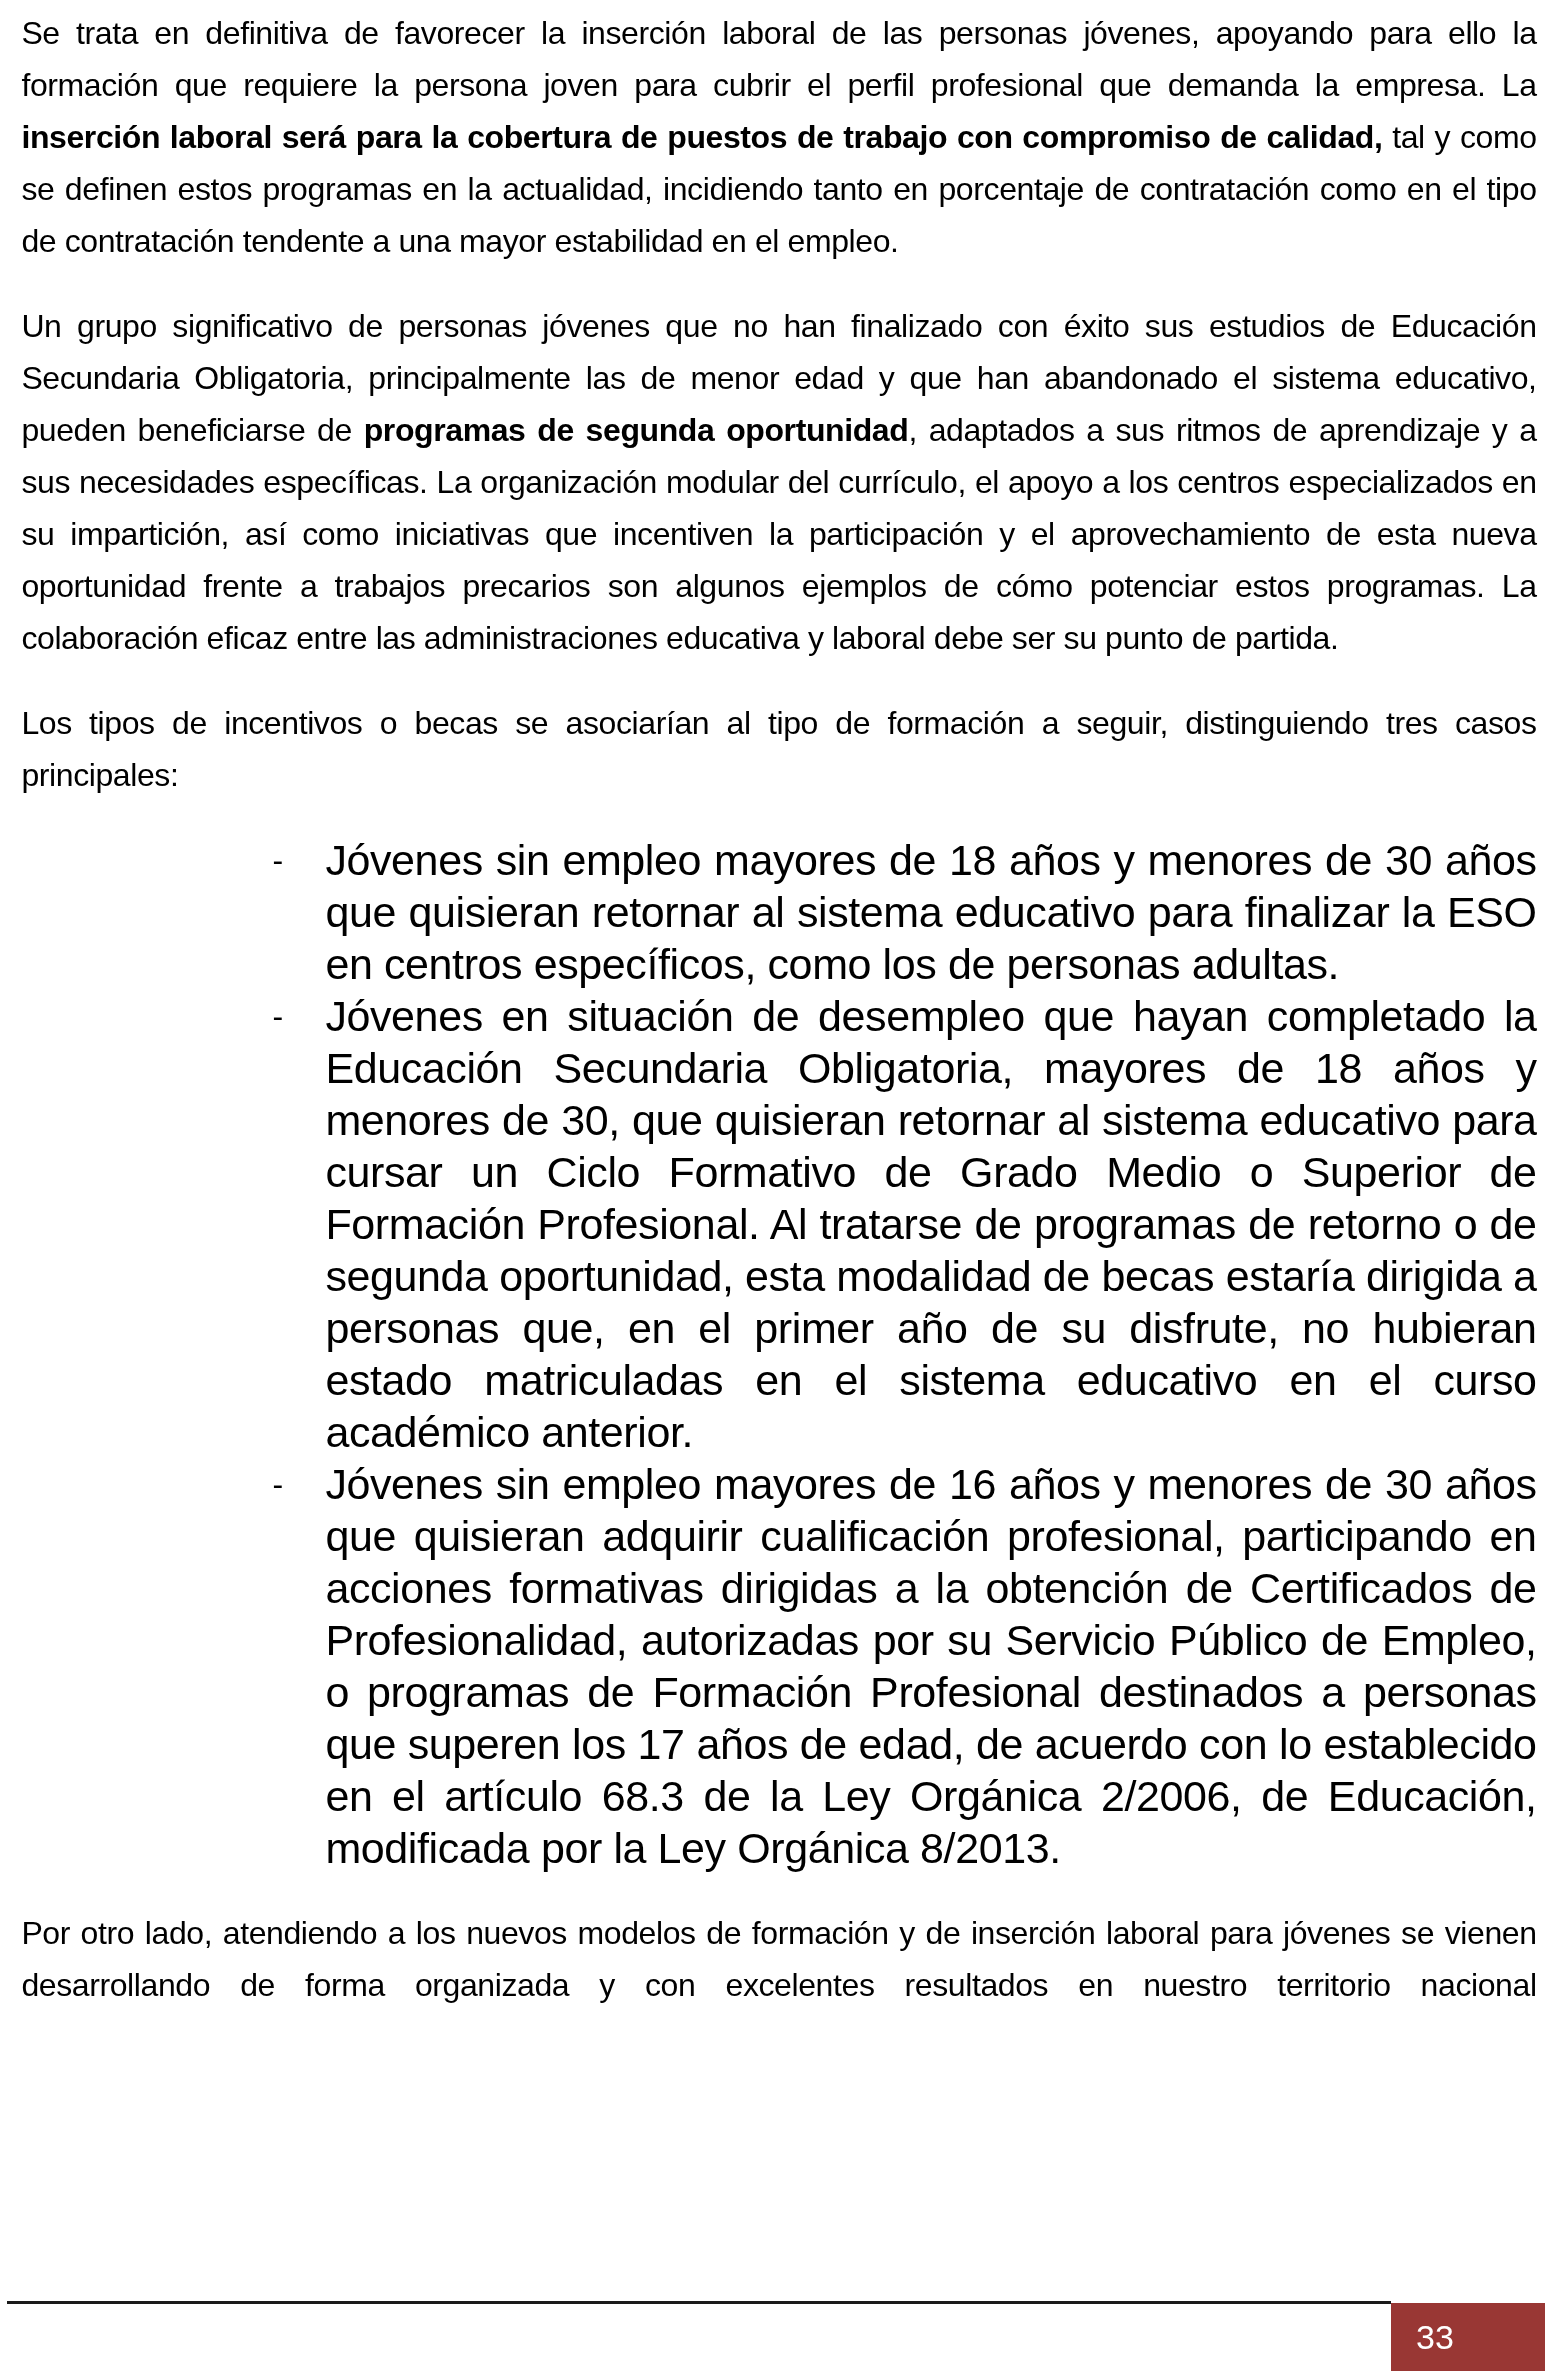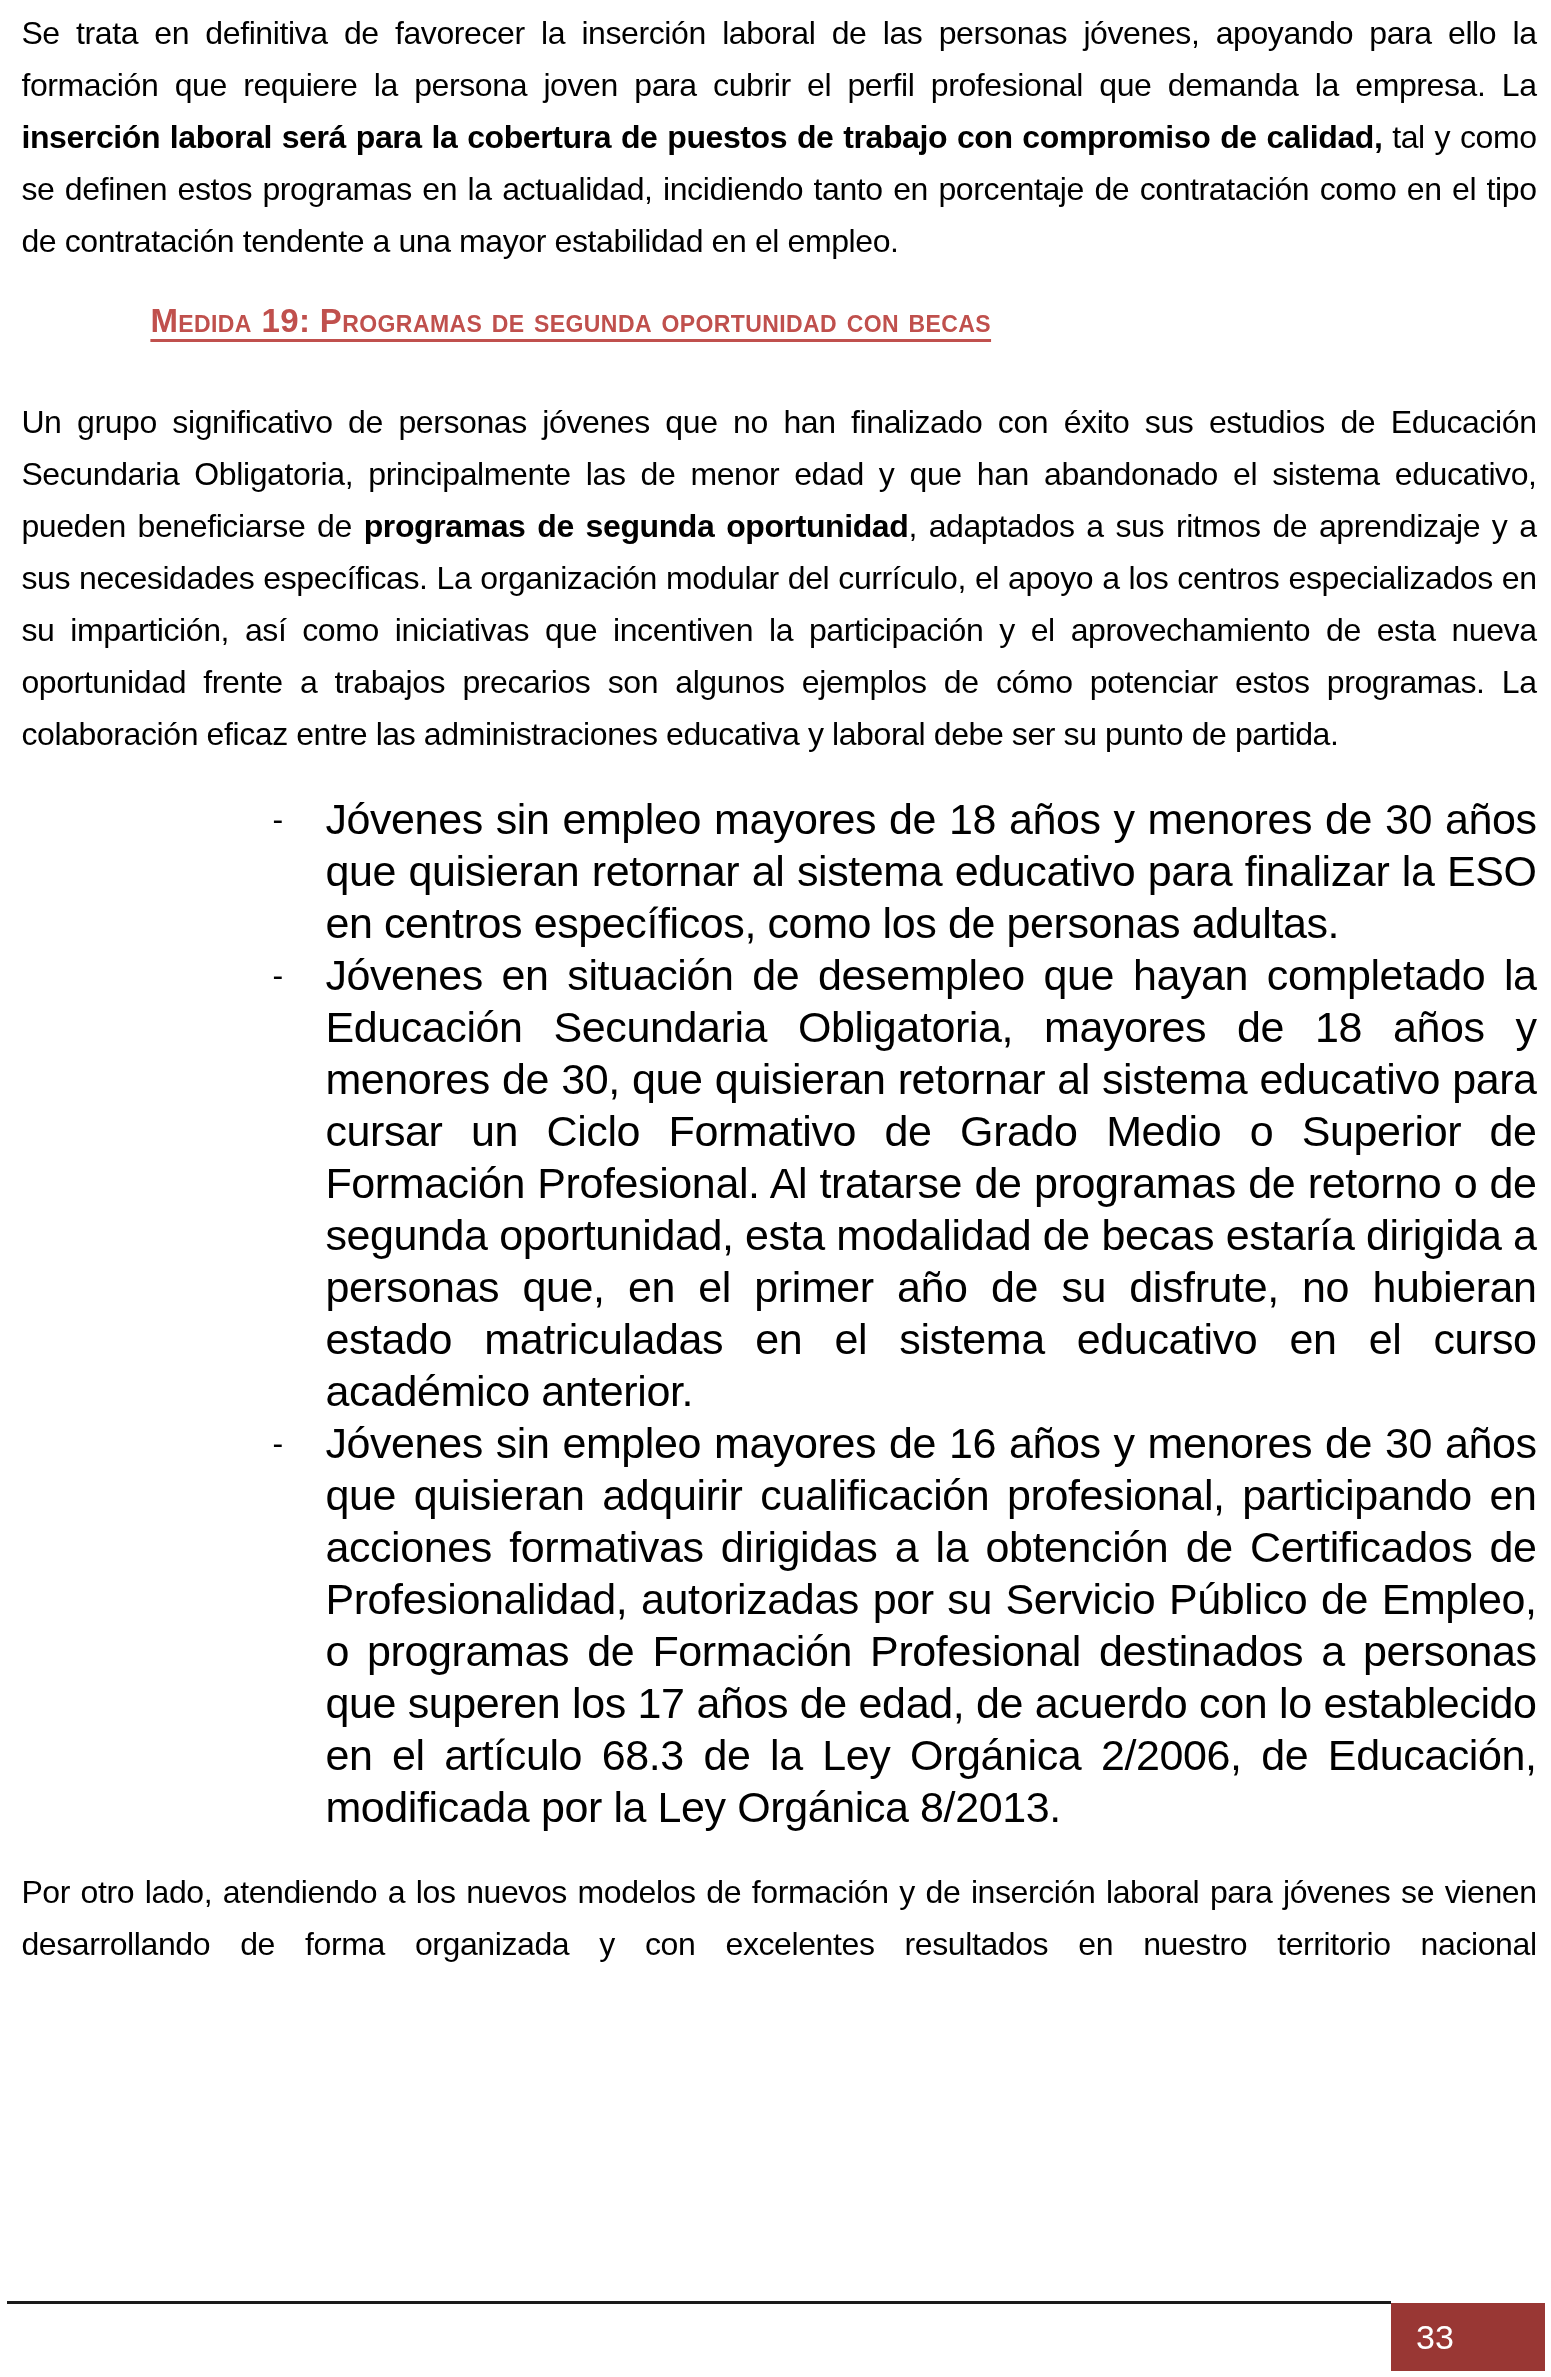--- a/index.html
+++ b/index.html
@@ -74,24 +74,24 @@
     color:#ffffff;
   }
 </style>
 </head>
 <body>
 
 <div class="page">
 
   <p class="body-p"><span>Se trata en definitiva de favorecer la inserción laboral de las personas jóvenes, apoyando para ello la formación que requiere la persona joven para cubrir el perfil profesional que demanda la empresa. La </span><span class="b">inserción laboral será para la cobertura de puestos de trabajo con compromiso de calidad,</span><span> tal y como se definen estos programas en la actualidad, incidiendo tanto en porcentaje de contratación como en el tipo de contratación tendente a una mayor estabilidad en el empleo.</span></p>
 
-  <h2 class="heading">Medida 19: Programas de segunda oportunidad con becas</h2>
 
   <p class="body-p"><span>Un grupo significativo de personas jóvenes que no han finalizado con éxito sus estudios de Educación Secundaria Obligatoria, principalmente las de menor edad y que han abandonado el sistema educativo, pueden beneficiarse de </span><span class="b">programas de segunda oportunidad</span><span>, adaptados a sus ritmos de aprendizaje y a sus necesidades específicas. La organización modular del currículo, el apoyo a los centros especializados en su impartición, así como iniciativas que incentiven la participación y el aprovechamiento de esta nueva oportunidad frente a trabajos precarios son algunos ejemplos de cómo potenciar estos programas. La colaboración eficaz entre las administraciones educativa y laboral debe ser su punto de partida.</span></p>
 
+  <p class="body-p"><span>Los tipos de incentivos o becas se asociarían al tipo de formación a seguir, distinguiendo tres casos principales:</span></p>
 
   <div class="list">
       <div class="li">
         <span class="dash">-</span>
         <span class="li-text"><span>Jóvenes sin empleo mayores de 18 años y menores de 30 años que quisieran retornar al sistema educativo para finalizar la ESO en centros específicos, como los de personas adultas.</span></span>
       </div>
       <div class="li">
         <span class="dash">-</span>
         <span class="li-text"><span>Jóvenes en situación de desempleo que hayan completado la Educación Secundaria Obligatoria, mayores de 18 años y menores de 30, que quisieran retornar al sistema educativo para cursar un Ciclo Formativo de Grado Medio o Superior de Formación Profesional.  Al tratarse de programas de retorno o de segunda oportunidad, esta modalidad de becas estaría dirigida a personas que, en el primer año de su disfrute, no hubieran estado matriculadas en el sistema educativo en el curso académico anterior.</span></span>
       </div>

